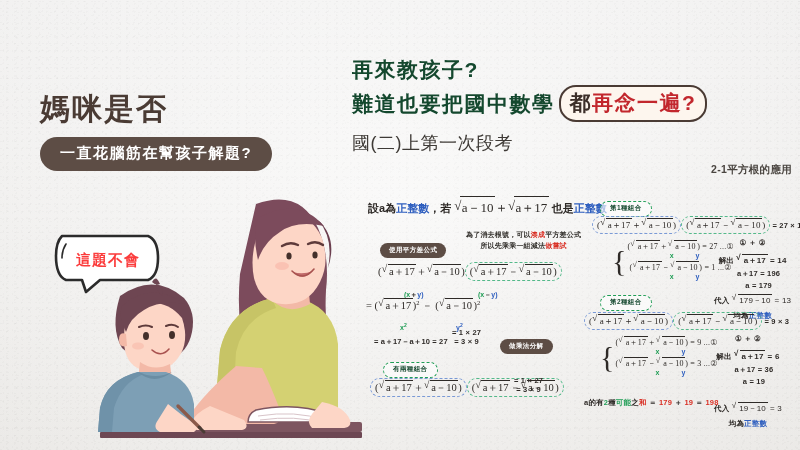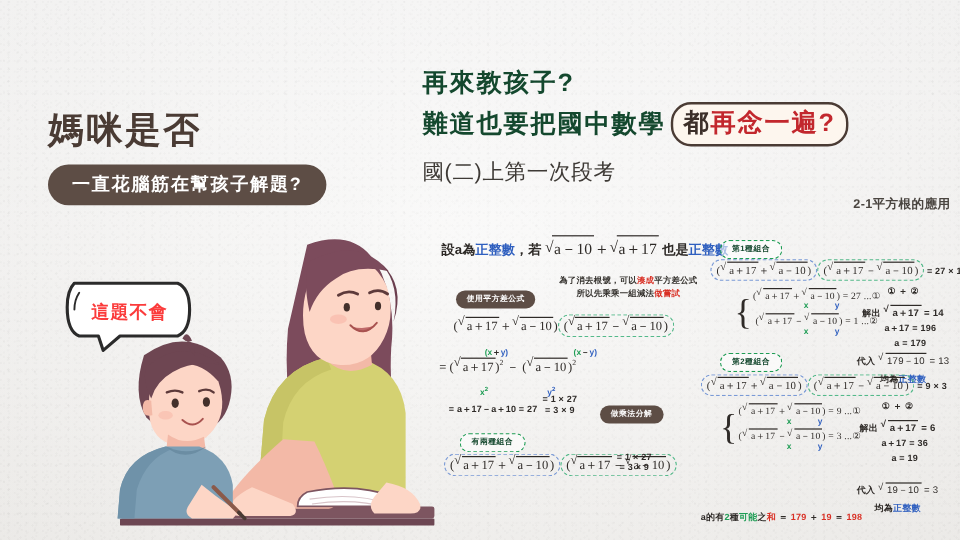--- a/index.html
+++ b/index.html
@@ -373,15 +373,15 @@
   <div class="hw rd" style="margin:2px 0 0 12px">a = 19</div>
   <div class="hw" style="margin-top:16px">
     <span>代入</span>
     <span class="expr" style="font-weight:normal;font-size:8px"><span class="r"><span>19－10</span></span> <span>= 3</span></span>
   </div>
   <div class="hw" style="margin-top:5px">
     <span>均為</span><span class="bl">正整數</span>
   </div>
 </div>
 
-<div class="work" style="left:584px; top:420px;">
+<div class="work" style="left:584px; top:391px;">
   <span class="hw"><span>a</span><span>的有</span><span class="gr">2</span><span>種</span><span class="gr">可能</span><span>之</span><span class="rd">和</span> <span>＝</span> <span class="rd">179</span> <span>＋</span> <span class="rd">19</span> <span>＝</span> <span class="rd">198</span></span>
 </div>
 
 </body></html>

